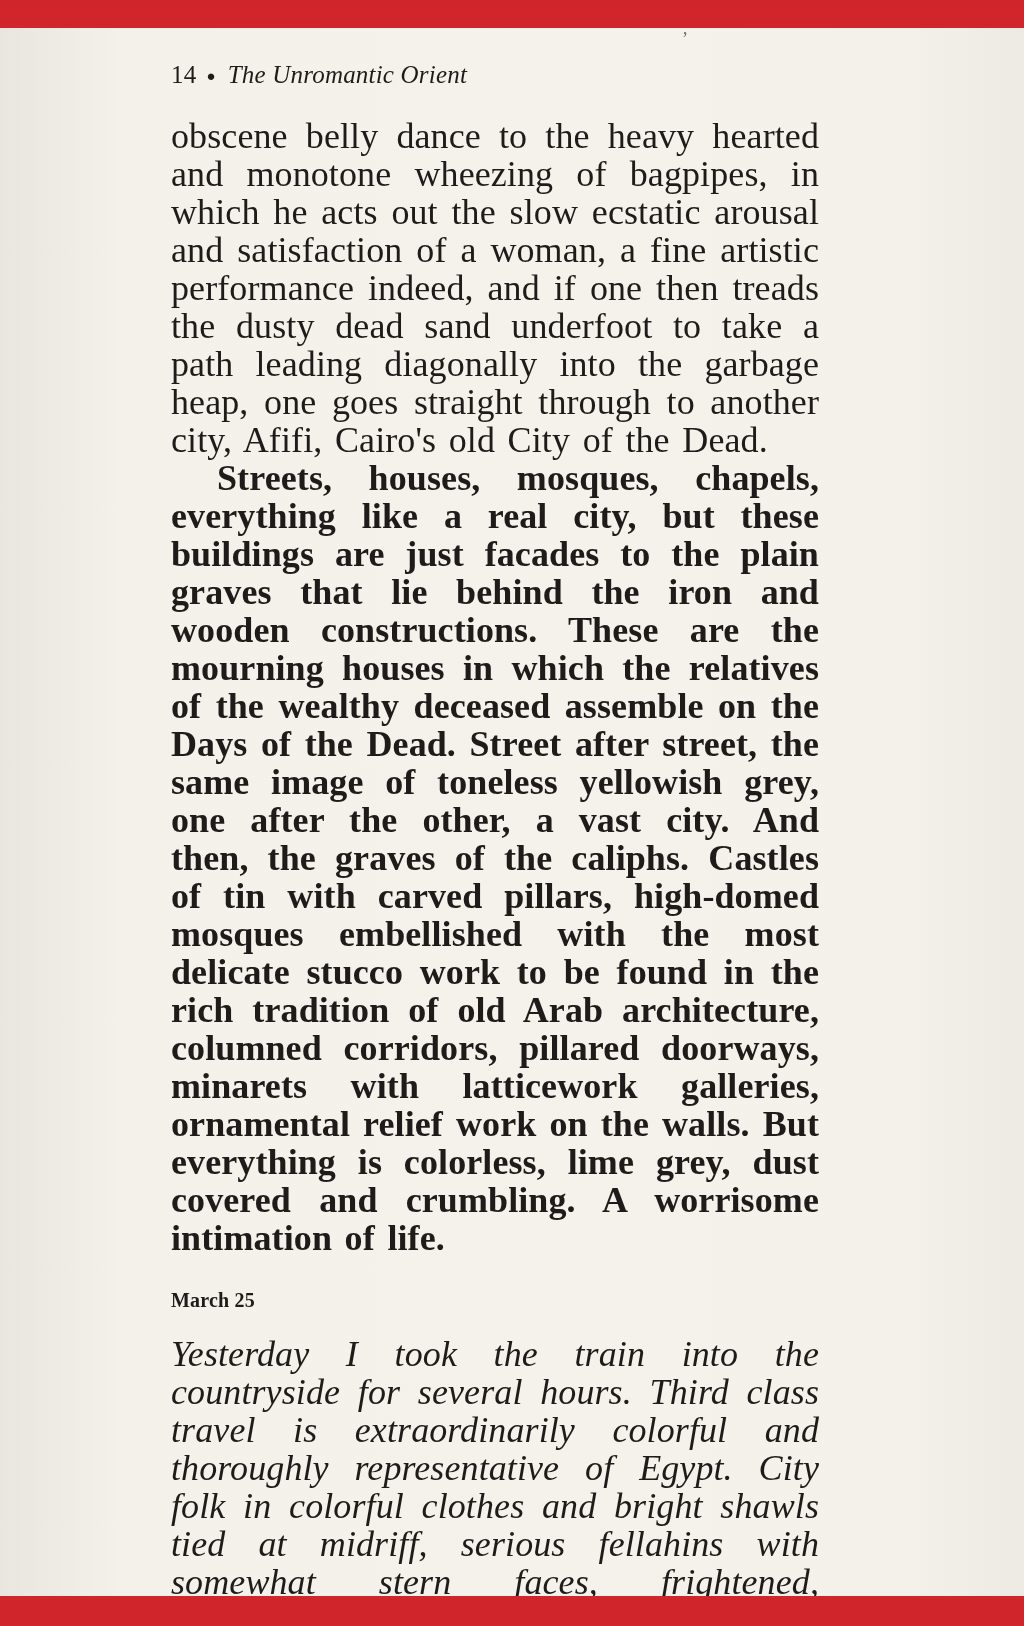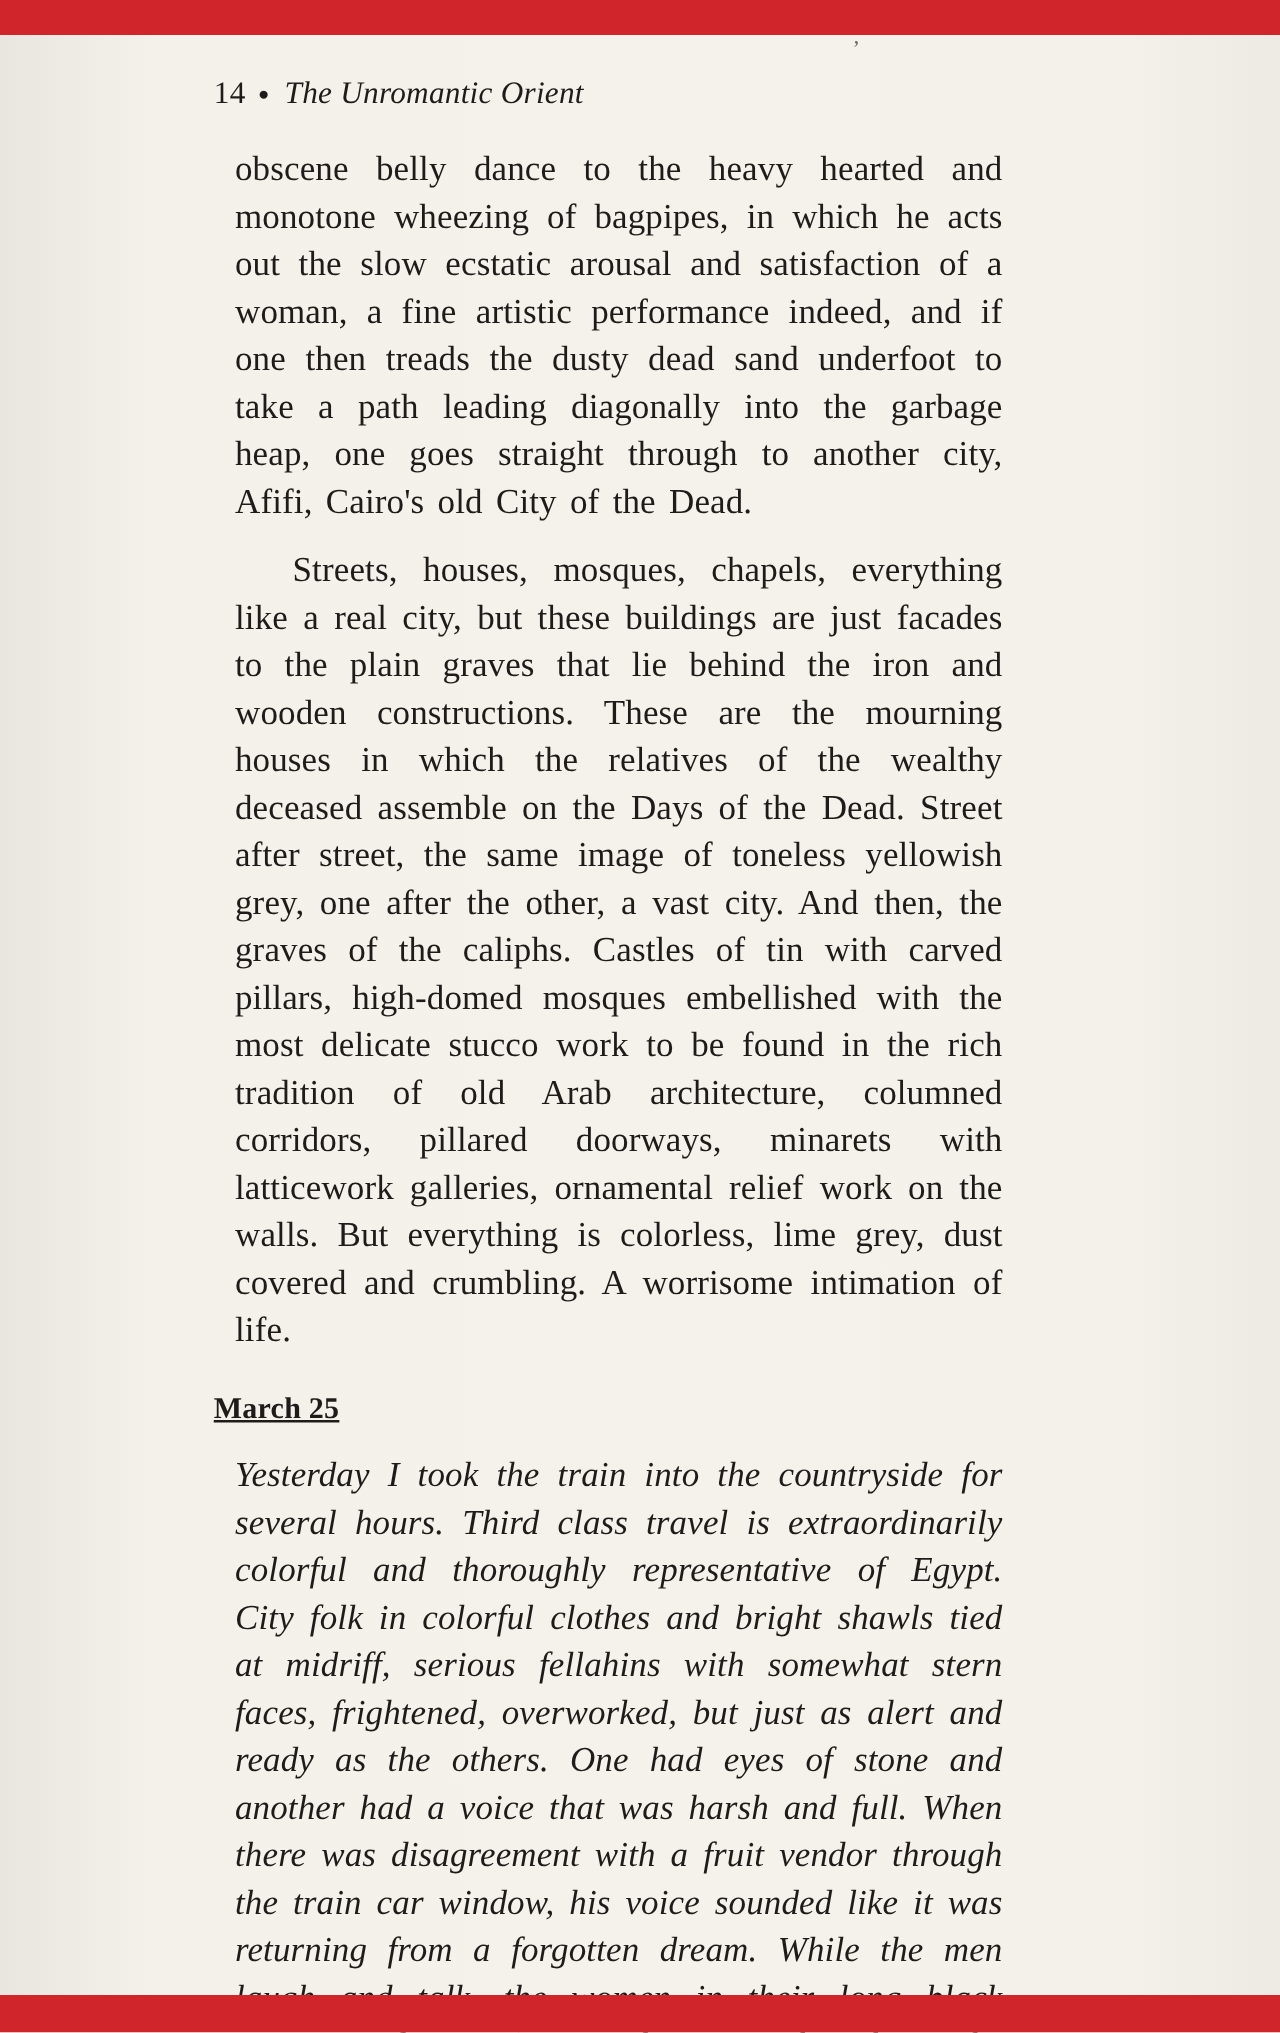--- a/index.html
+++ b/index.html
@@ -57,41 +57,41 @@
   }
   .running-header .bullet {
     font-size: 15px;
     vertical-align: 2px;
     margin-right: 12px;
   }
   .running-header .book-title {
     font-style: italic;
   }
   p.body-par {
-    margin: 17px;
-    font-size: 28px;
+    margin: 0;
+    font-size: 36px;
     line-height: 38px;
     text-align: justify;
     text-align-last: left;
     word-spacing: 3.5px;
     letter-spacing: 0.1px;
   }
   p.first {
     margin-top: 26px;
   }
   p.indented {
     text-indent: 46px;
+    font-weight: bold;
   }
   h2.section-heading {
     margin: 24px 0 0 0;
-    font-size: 24px;
+    font-size: 20px;
     line-height: 38px;
     font-weight: bold;
     letter-spacing: 0.2px;
-    text-decoration: underline;
   }
   p.after-heading {
     margin-top: 16px;
     font-style: italic;
   }
 </style>
 </head>
 <body>
 
 <div class="page">

